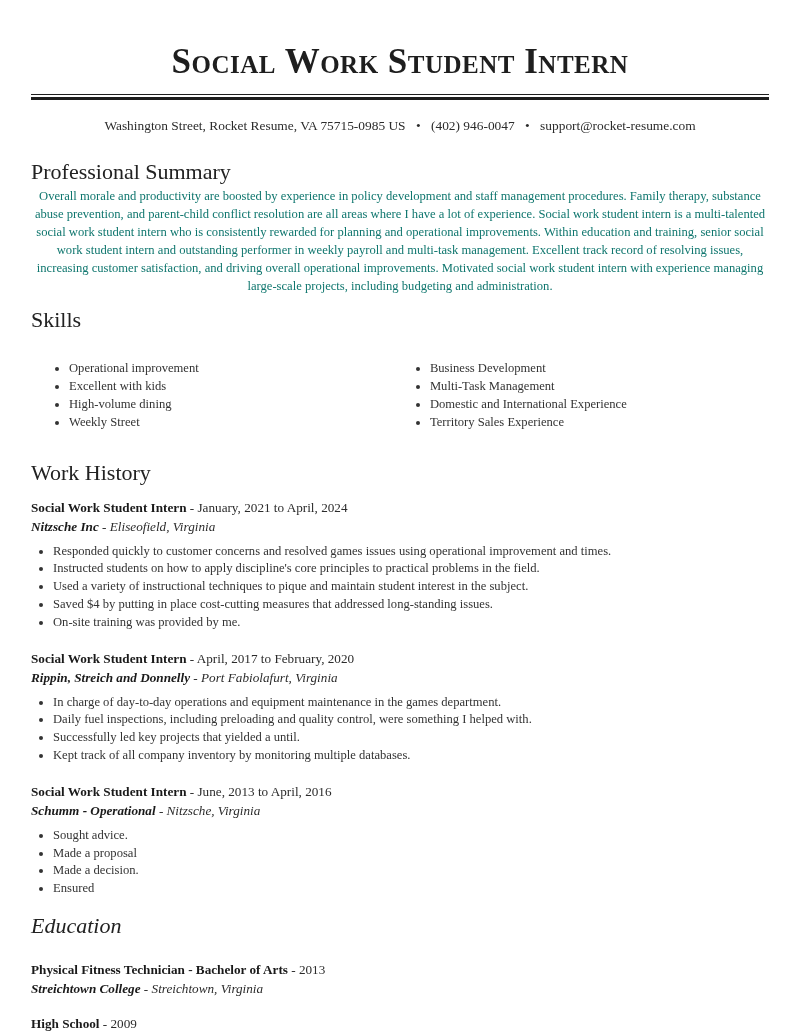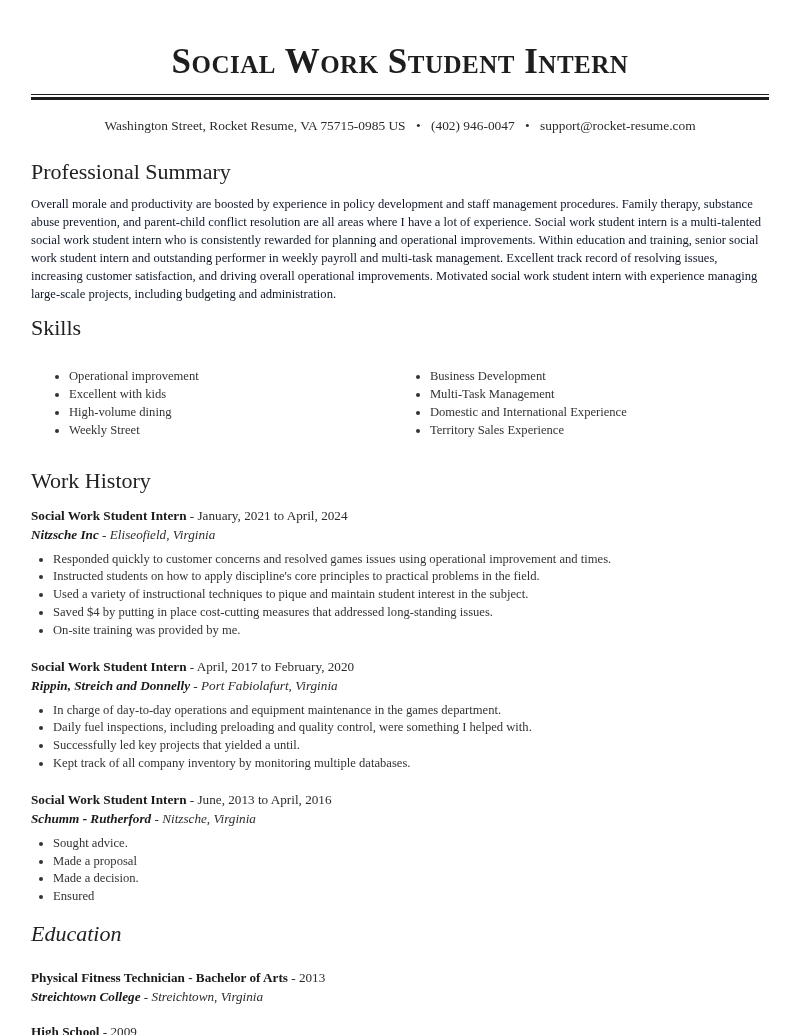--- a/index.html
+++ b/index.html
@@ -22,21 +22,21 @@
   .contact {
     text-align: center; font-size: 13.4px; margin-top: 16px; height: 20px; line-height: 20px; color: #2b2b2b;
   }
   .contact .sep { margin: 0 7px; }
   h2 {
     margin: 0; font-weight: normal; font-size: 22px; color: #222;
     line-height: 28px;
   }
   .summary-h { margin-top: 22px; }
   .summary {
-    font-size: 12.6px; line-height: 17.9px; margin-top: 10px; color: #0f172a;
+    font-size: 12.6px; line-height: 17.9px; margin-top: 2px; color: #0f766e; text-align: center;
   }
   .skills-h { margin-top: 11px; }
   .skills { display: flex; margin-top: 10px; }
   .skills ul { margin: 16px; padding: 0 0 0 22px; width: 342px; list-style: disc; }
   .skills ul.right { padding-left: 22px; width: 360px; }
   ul li { font-size: 12.6px; line-height: 17.8px; color: #333; }
   .work-h { margin-top: 11px; }
   .job { margin-top: 11px; }
   .job .line1, .edu .line1 { font-size: 13.2px; line-height: 19px; color: #2b2b2b; }
   .job .line2, .edu .line2 { font-size: 13.2px; line-height: 19px; font-style: italic; color: #2b2b2b; }
@@ -112,21 +112,21 @@
       <ul>
         <li>In charge of day-to-day operations and equipment maintenance in the games department.</li>
         <li>Daily fuel inspections, including preloading and quality control, were something I helped with.</li>
         <li>Successfully led key projects that yielded a until.</li>
         <li>Kept track of all company inventory by monitoring multiple databases.</li>
       </ul>
     </div>
 
     <div class="job">
       <div class="line1"><b>Social Work Student Intern</b><span> - June, 2013 to April, 2016</span></div>
-      <div class="line2"><b>Schumm - Rutherford</b><span> - Nitzsche, Virginia</span></div>
+      <div class="line2"><b>Schumm - Operational</b><span> - Nitzsche, Virginia</span></div>
       <ul>
         <li>Sought advice.</li>
         <li>Made a proposal</li>
         <li>Made a decision.</li>
         <li>Ensured</li>
       </ul>
     </div>
   </section>
 
   <section>

